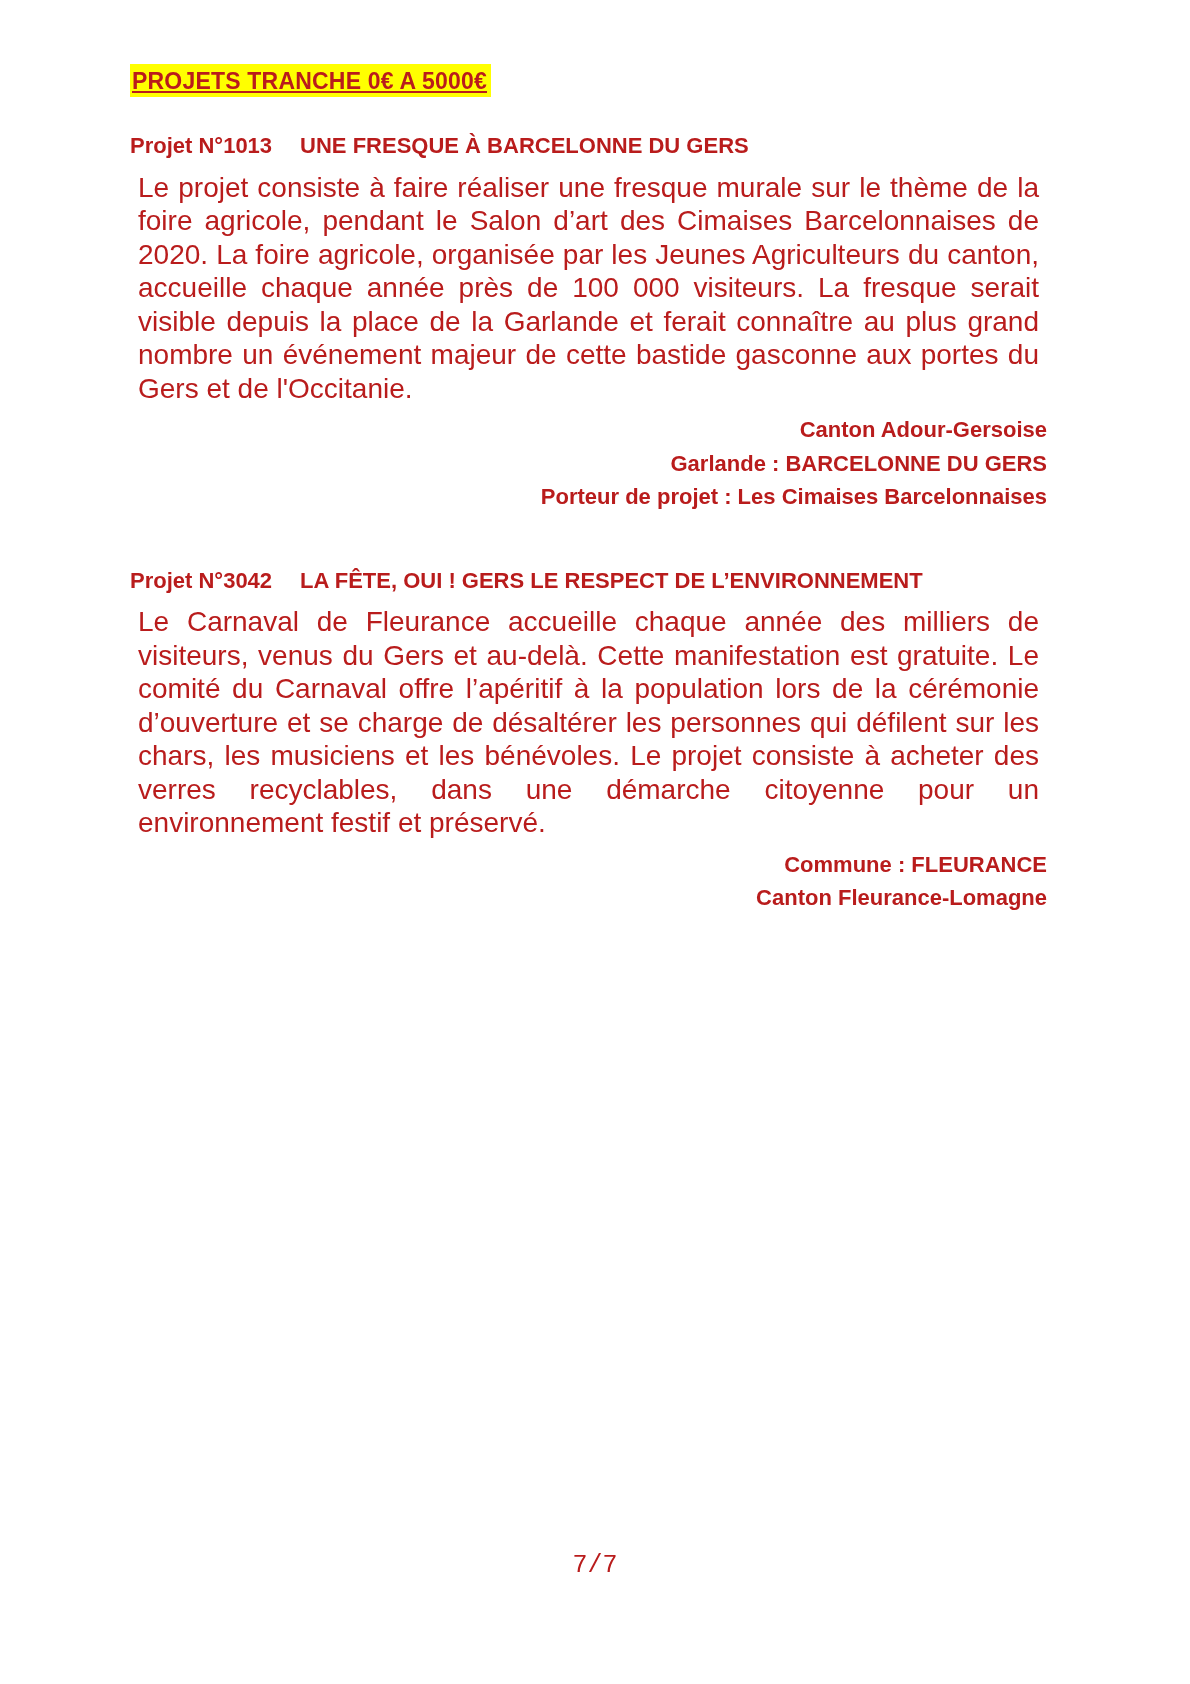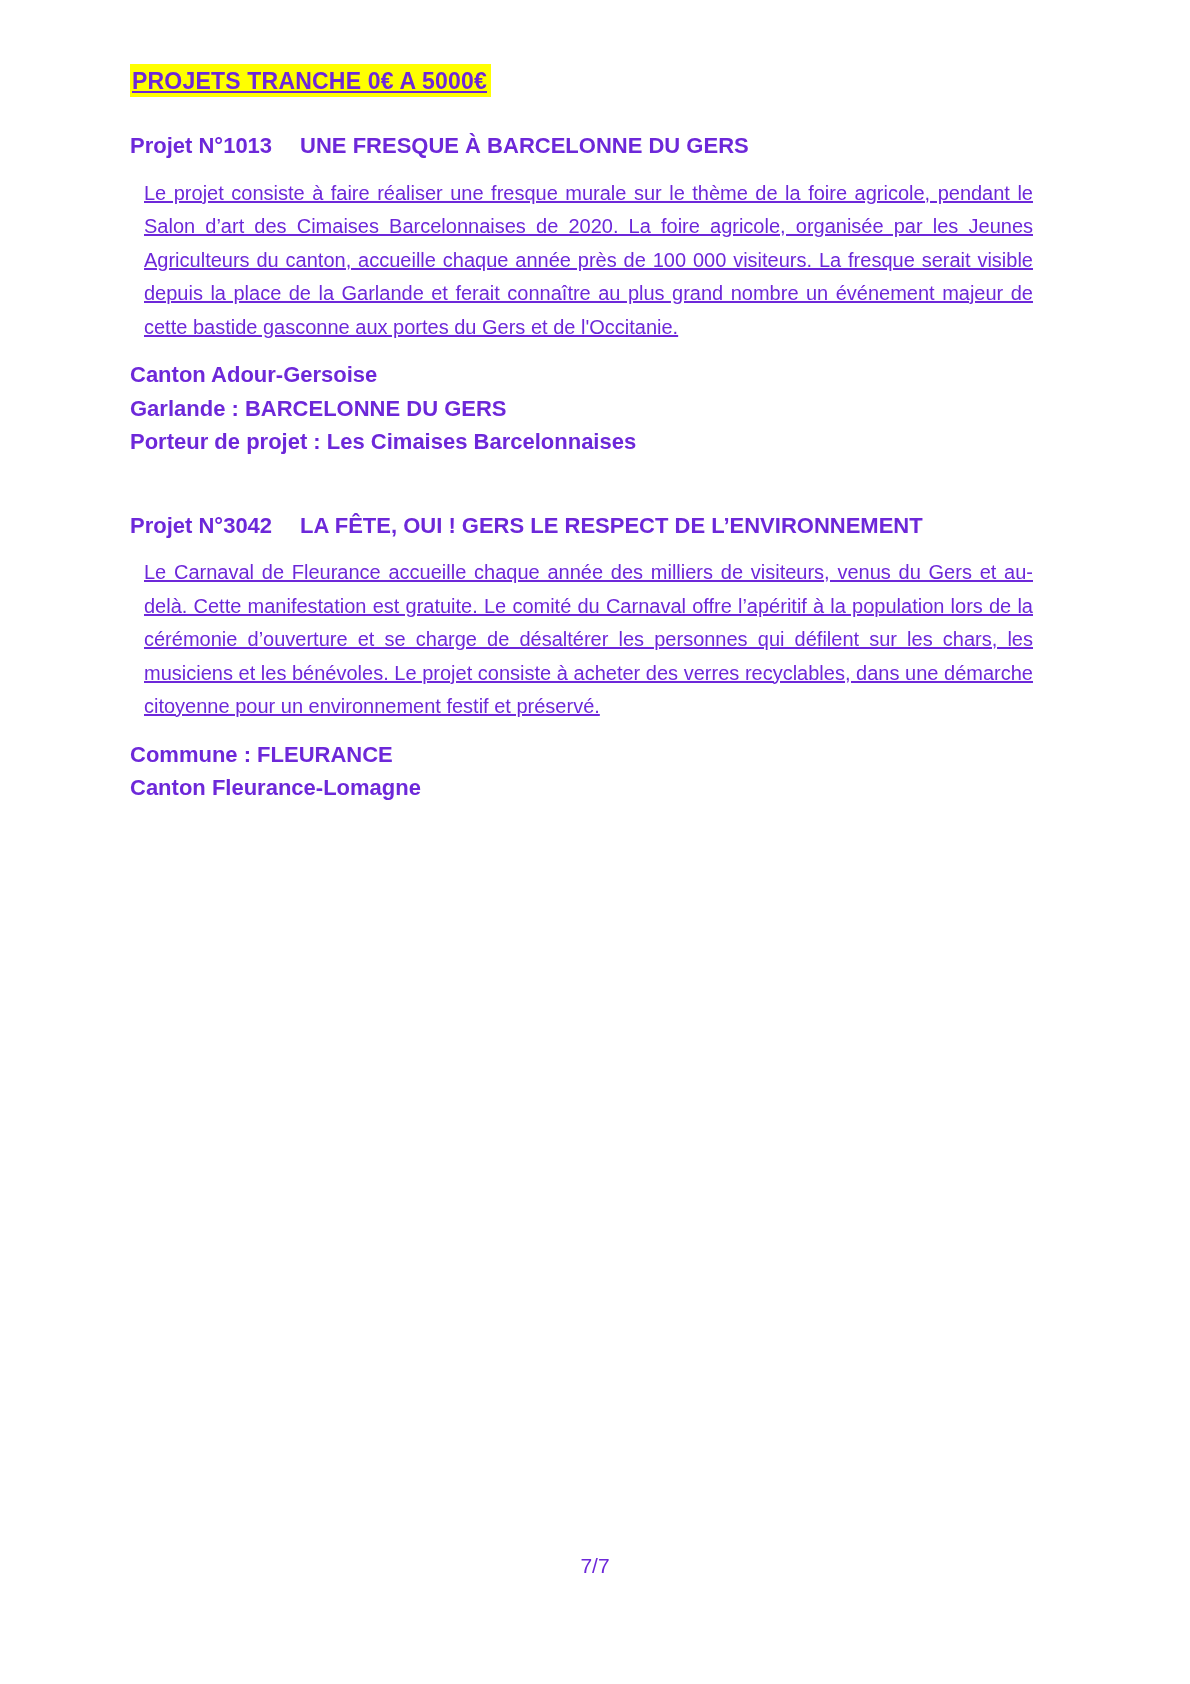--- a/index.html
+++ b/index.html
@@ -6,21 +6,21 @@
     margin: 0;
     padding: 0;
     background: #ffffff;
   }
   .page {
     position: relative;
     width: 1190px;
     height: 1684px;
     background: #ffffff;
     font-family: "Liberation Sans", sans-serif;
-    color: #6d28d9;
+    color: #b91c1c;
     overflow: hidden;
   }
   .content {
     position: absolute;
     left: 130px;
     top: 64px;
     width: 917px;
   }
   .doc-title {
     display: inline-block;
@@ -40,39 +40,40 @@
     line-height: 33.5px;
     white-space: nowrap;
   }
   .project + .project .project-heading {
     margin-top: 50px;
   }
   .project-heading .proj-title {
     margin-left: 28px;
   }
   .project-desc {
-    font-size: 20px;
+    font-size: 28px;
     line-height: 33.5px;
     text-align: justify;
-    margin: 14px;
-    text-decoration: underline;
+    margin: 8px;
   }
   .meta-line {
     font-size: 22px;
     font-weight: bold;
     line-height: 33.5px;
+    text-align: right;
   }
   .footer {
     position: absolute;
     left: 0;
     top: 1552px;
     width: 100%;
     text-align: center;
-    font-size: 21px;
+    font-size: 25px;
     line-height: 28px;
+    font-family: Liberation Mono, monospace;
   }
 </style>
 </head>
 <body>
 
 <div class="page">
   <div class="content">
 
     <span class="doc-title">PROJETS TRANCHE 0€ A 5000€</span>
 

